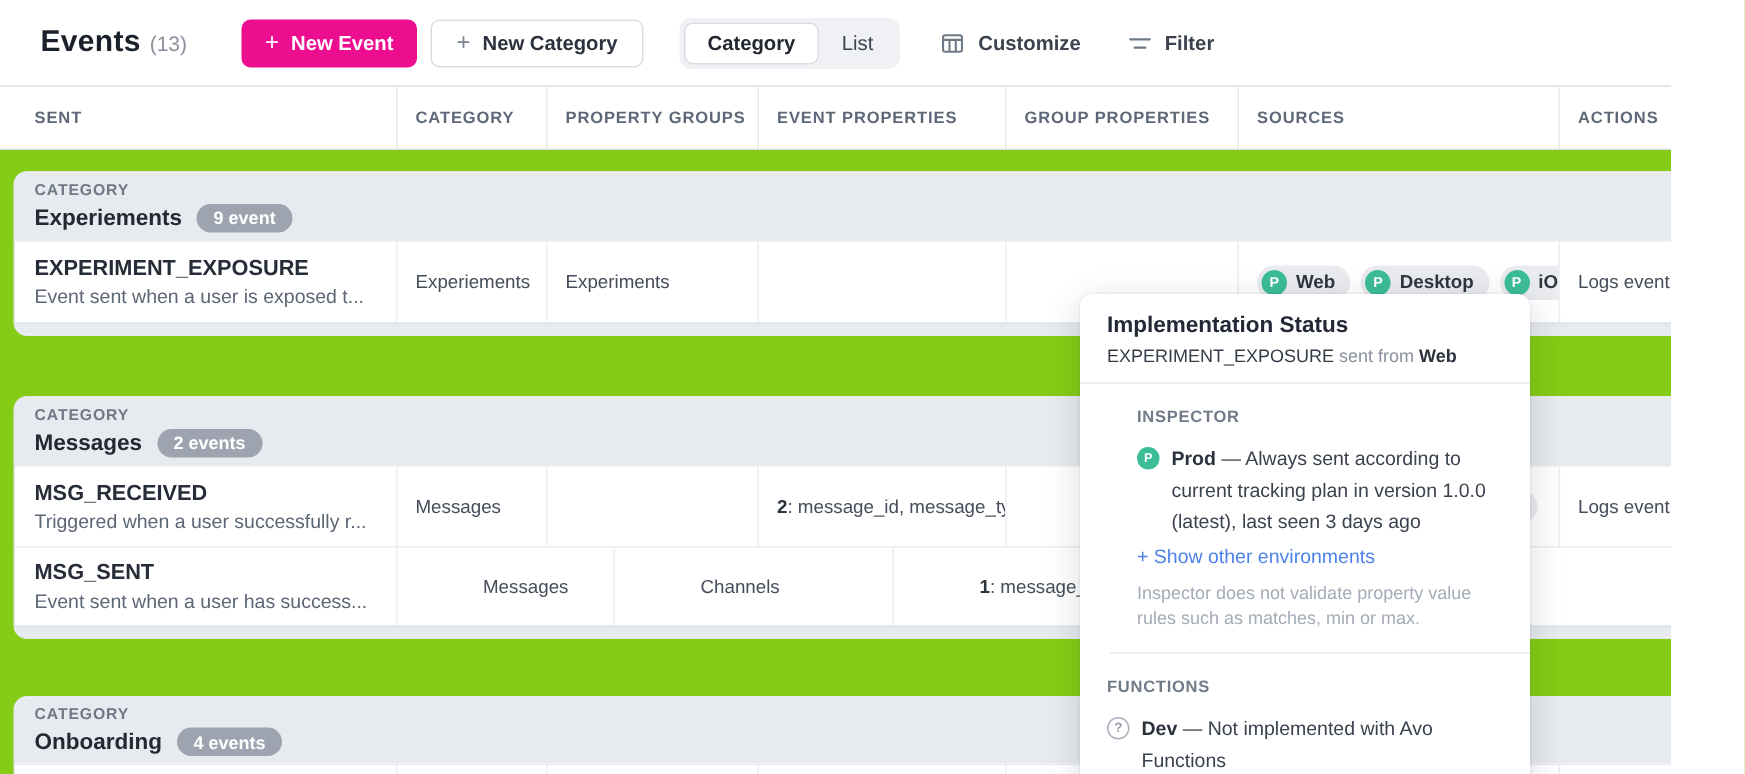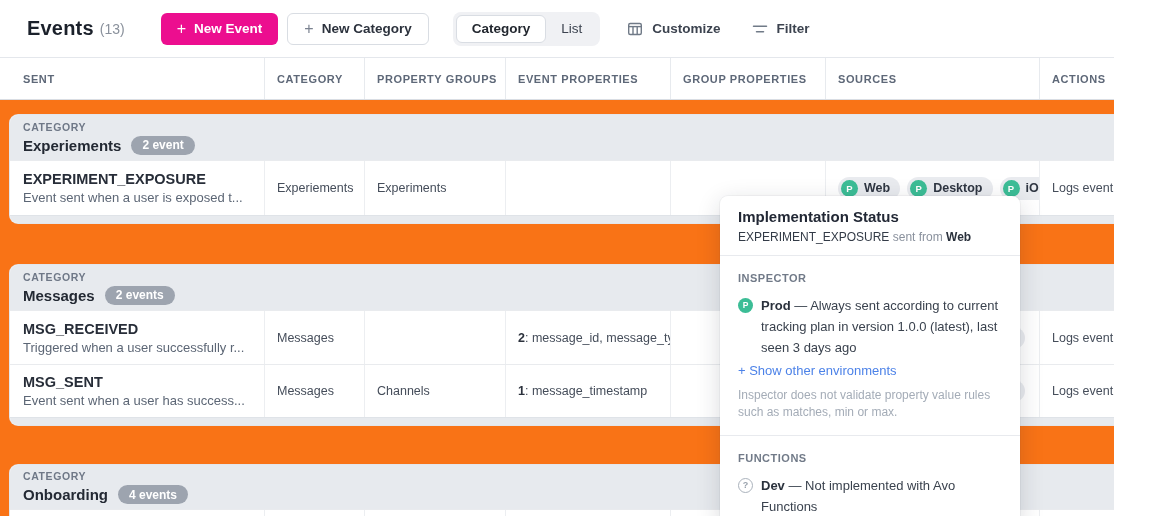--- a/index.html
+++ b/index.html
@@ -1,18 +1,18 @@
 <!DOCTYPE html>
 <html><head>
 <meta charset="utf-8">
 <style>
   * { margin:0; padding:0; box-sizing:border-box; }
   html,body { background:#fff; }
   body { font-family:"Liberation Sans","DejaVu Sans",sans-serif; color:#242a33; }
-  .app { position:relative; width:1114px; height:516px; overflow:hidden; background:#f97316; }
+  .app { position:relative; width:1114px; height:516px; overflow:hidden; background:#84cc16; }
 
   
   .topbar { display:flex; align-items:center; height:57px; background:#fff; padding-left:27px; }
   .page-title { font-size:20px; font-weight:700; color:#1b212b; letter-spacing:.2px; }
   .page-count { font-size:14px; font-weight:400; color:#8a919c; margin-left:6px; }
   .btn { display:inline-flex; align-items:center; gap:8px; height:32px; border-radius:6px;
          font-size:13.5px; font-weight:600; cursor:pointer; border:none; padding:0 16px;
          font-family:inherit; }
   .btn-pink { background:#ec0e8f; color:#fff; margin-left:36px; }
   .btn-pink .plus { color:#fff; }
@@ -61,40 +61,40 @@
   .props b { font-weight:700; color:#2c323d; }
   .srcs { gap:7px; }
   .pill { display:inline-flex; align-items:center; gap:6px; background:#e9ebef; border-radius:12px;
           height:23px; padding:0 10px 0 3px; font-size:12.5px; font-weight:600; color:#2f3642;
           cursor:pointer; flex:none; }
   .pdot { display:inline-flex; align-items:center; justify-content:center; width:17px; height:17px;
           border-radius:50%; background:#3cbd96; color:#fff; font-size:9.5px; font-weight:700; }
   .pill-fragment { position:absolute; right:14px; width:40px; height:22px; padding:0; }
   .card.messages { margin-bottom:40px; }
   .card.messages .row-1 { height:54px; }
-  .card.messages .row-2 { height:53px; }
+  .card.messages .row-2 { height:53px;gap:45px; }
   .card-foot { height:8px; background:#e7eaee; border-top:1px solid #dfe3e8; }
   .card.onboarding { margin-bottom:0; border-radius:8px 8px 0 0; }
   .card.onboarding .card-head { height:44px; }
   .card.onboarding .row { height:12px; }
   .row-exp { height:55px; }
   .row-1 { }
 
   
   .tooltip { position:absolute; left:720px; top:196px; width:300px; background:#fff;
              border-radius:8px; box-shadow:0 6px 24px rgba(25,32,44,.16), 0 0 0 1px rgba(25,32,44,.04);
              z-index:10; }
   .tt-head { padding:12px 18px 11px; border-bottom:1px solid #e8eaee; }
   .tt-title { font-size:15px; font-weight:700; color:#222835; }
   .tt-sub { margin-top:5px; font-size:12px; }
   .tt-sub .ev { color:#333b47; }
   .tt-sub .dim { color:#8a919d; }
   .tt-sub .src { color:#2a313c; font-weight:700; }
   .tt-sec { padding:16px 18px 12px; }
-  .tt-sec.first { border-bottom:1px solid #e8eaee; padding-bottom:14px; }
+  .tt-sec.first { border-bottom:1px solid #e8eaee; padding-bottom:14px;margin-left:20px; }
   .tt-heading { font-size:11px; font-weight:700; color:#717a88; letter-spacing:.5px; }
   .tt-item { display:flex; gap:8px; margin-top:11px; font-size:13px; line-height:21px; color:#3a424e; }
   .tt-item .pdot { width:15px; height:15px; font-size:8.5px; margin-top:3px; flex:none; }
   .qdot { display:inline-flex; align-items:center; justify-content:center; width:15px; height:15px;
           border-radius:50%; border:1.5px solid #aab2bc; color:#98a1ac; font-size:9px; font-weight:700;
           margin-top:3px; flex:none; }
   .tt-item b { color:#2a313c; font-weight:700; }
   .tt-link { margin-top:5px; font-size:13px; font-weight:400; color:#4c82e8; cursor:pointer; }
   .tt-note { margin-top:9px; font-size:12px; line-height:17px; color:#a4acb7; }
 </style>
@@ -146,21 +146,21 @@
     <div class="th">ACTIONS</div>
   </div>
 
   <div class="body">
 
     <section class="card">
       <div class="card-head">
         <span class="cat-label">CATEGORY</span>
         <span class="cat-line">
           <span class="cat-name">Experiements</span>
-          <span class="cat-badge">2 event</span>
+          <span class="cat-badge">9 event</span>
         </span>
       </div>
       <div class="row row-exp">
         <div class="cell namecell">
           <span class="ev-name">EXPERIMENT_EXPOSURE</span>
           <span class="ev-desc">Event sent when a user is exposed t...</span>
         </div>
         <div class="cell">Experiements</div>
         <div class="cell">Experiments</div>
         <div class="cell"></div>

